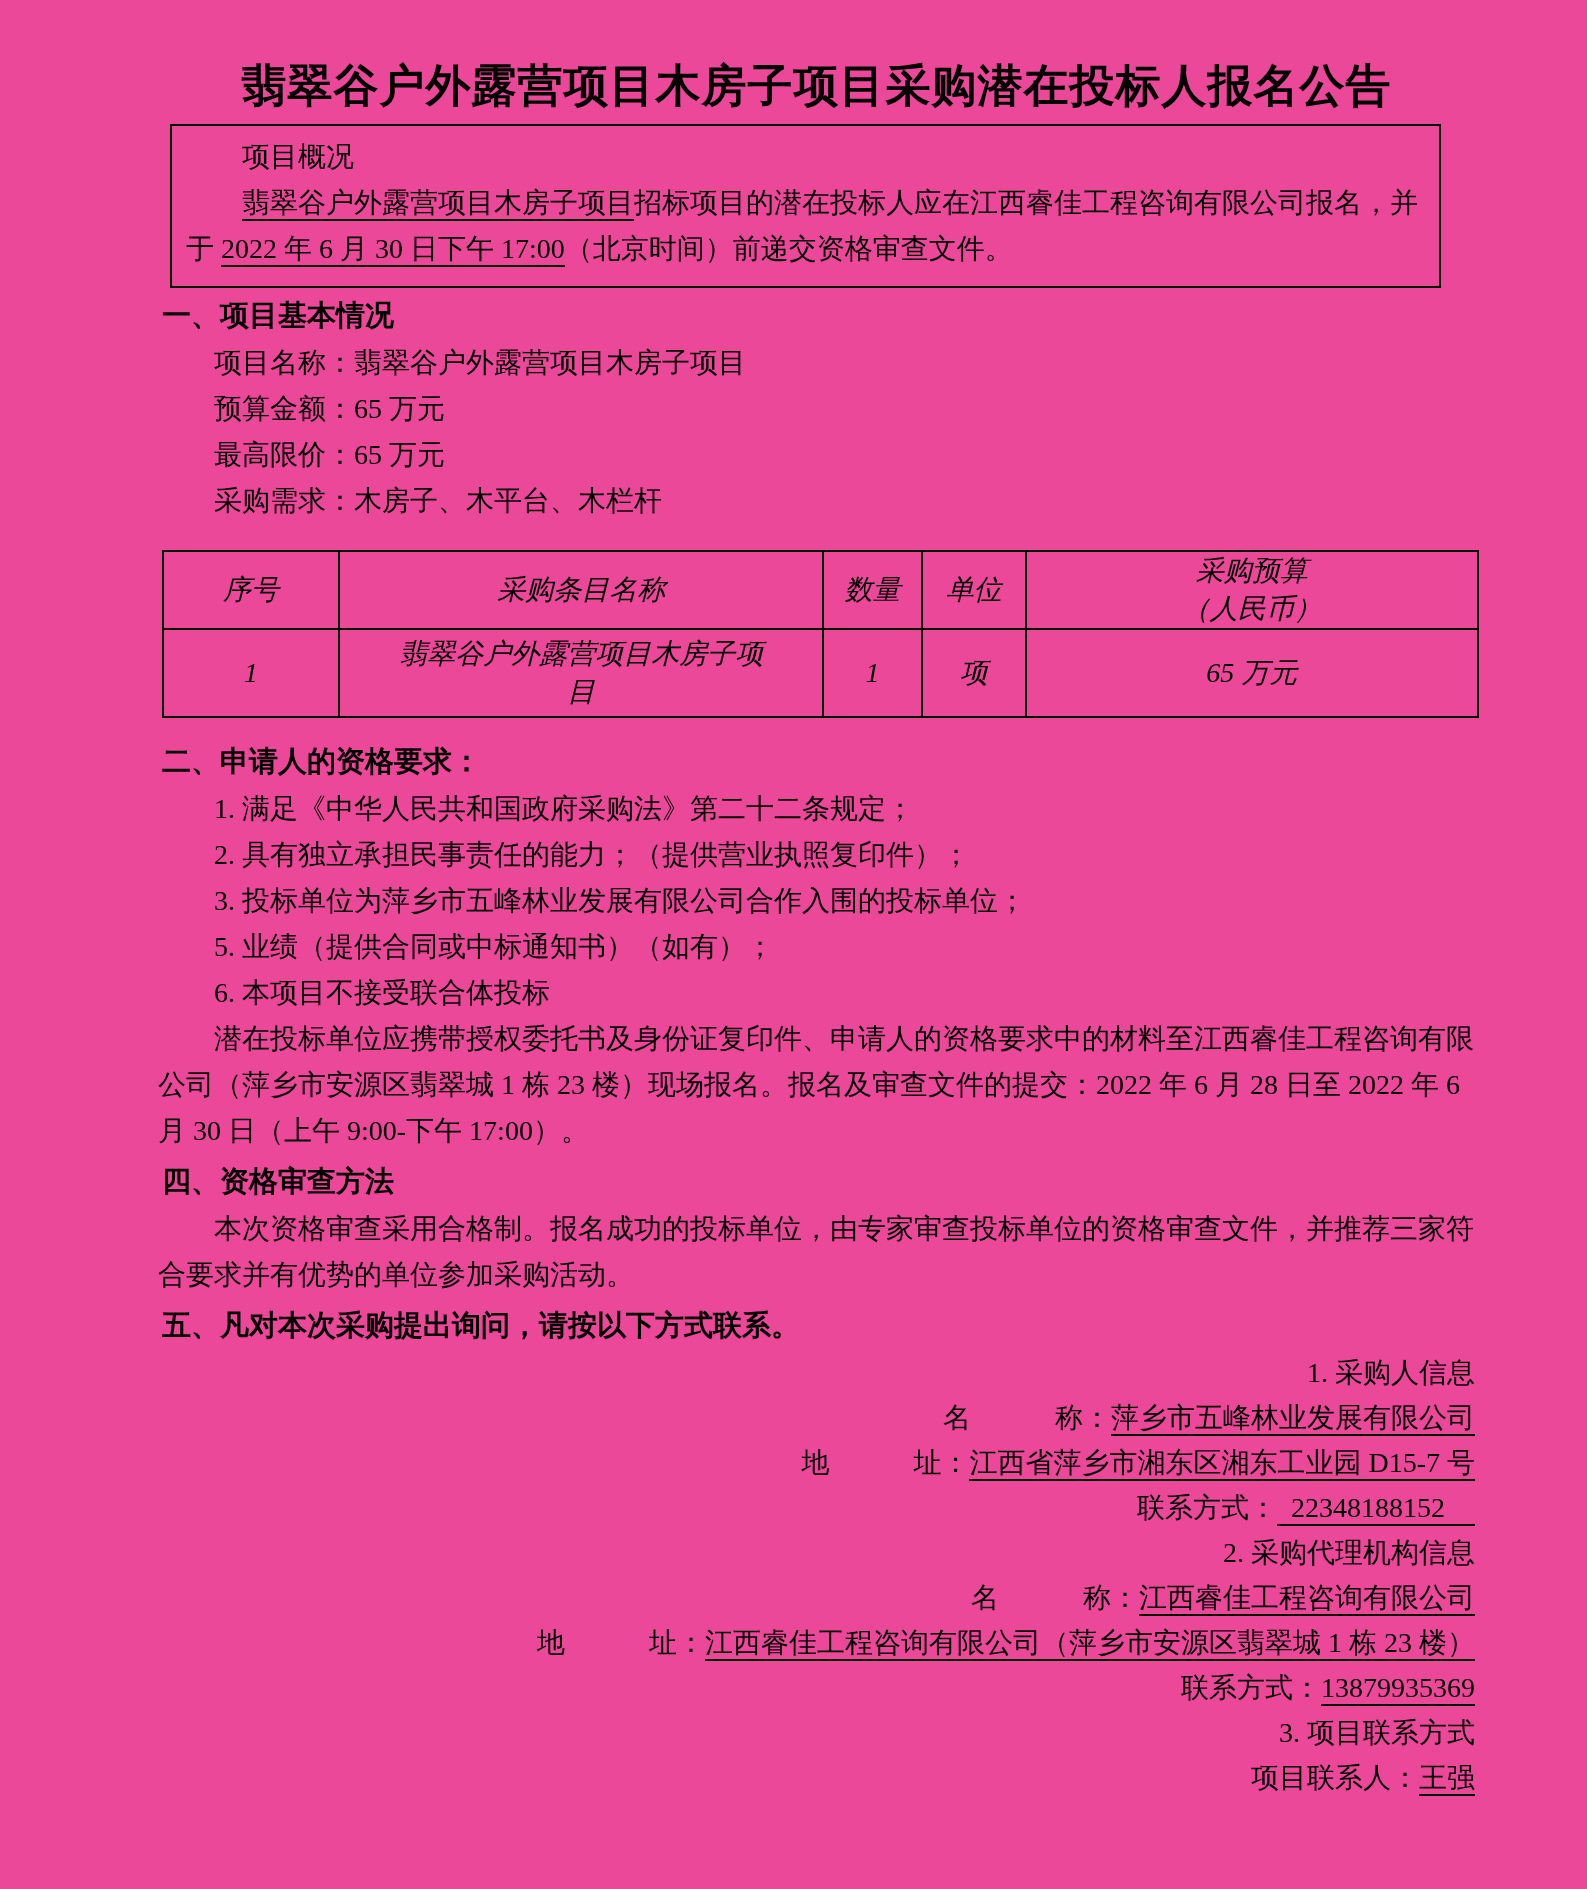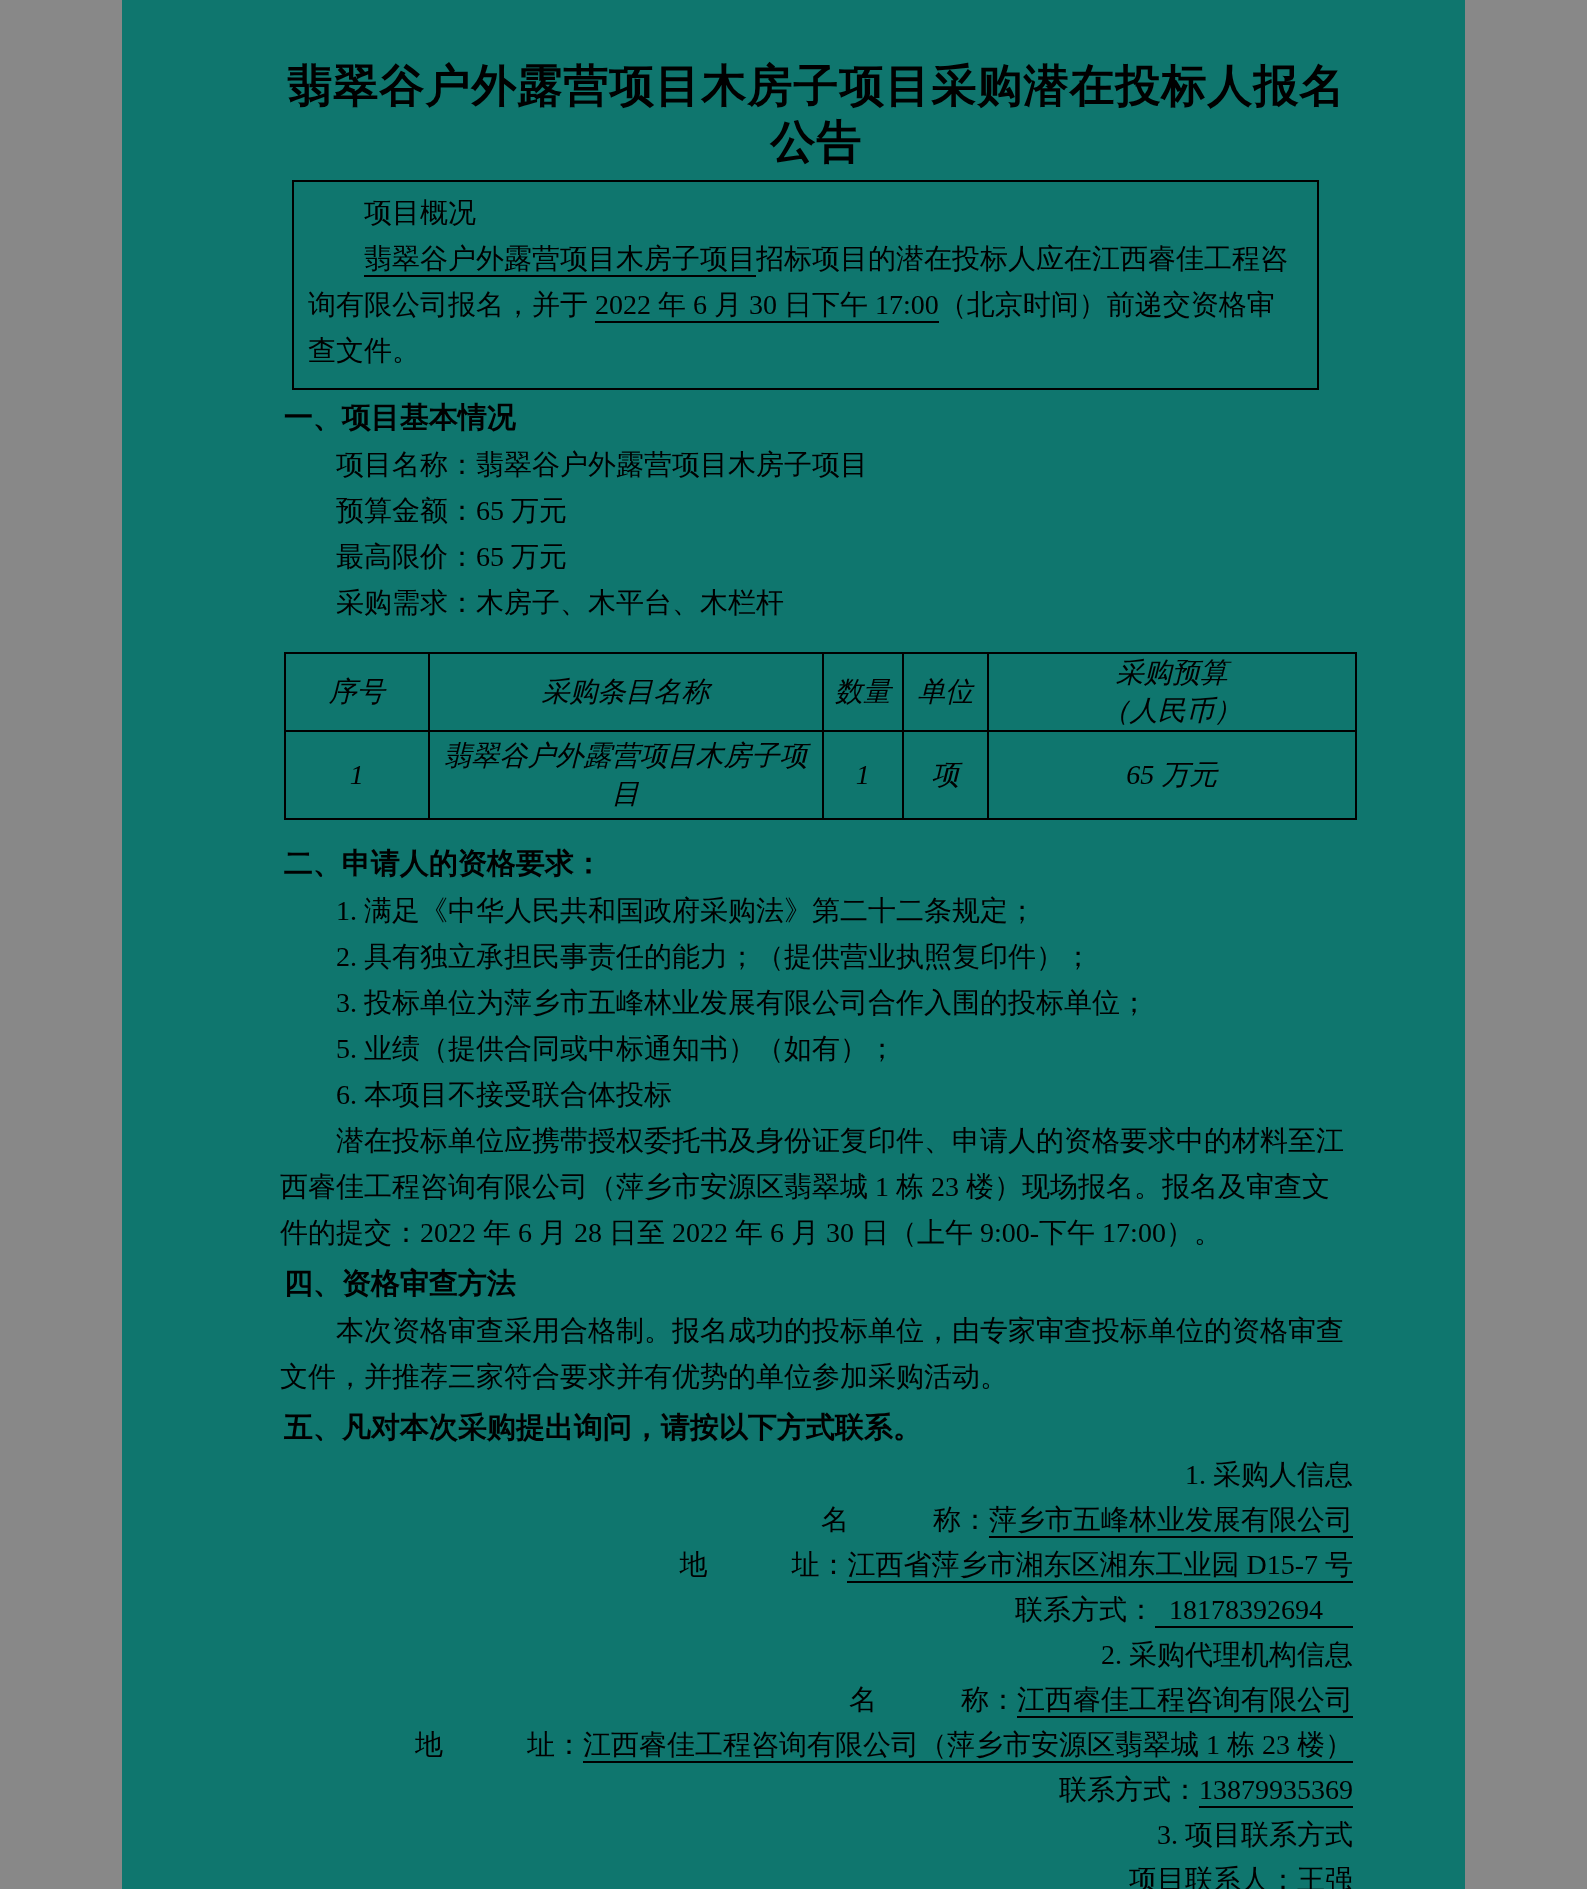--- a/index.html
+++ b/index.html
@@ -1,20 +1,20 @@
 <!DOCTYPE html>
 <html><head>
 <meta charset="utf-8">
 <style>
   html,body { margin:0; padding:0; background:#888; }
   .page {
     position:relative;
-    width:1343px; height:1889px;
+    width:1587px; height:1889px;
     margin:0 auto;
-    background:#0f766e;
+    background:#ec4899;
     color:#000;
     box-sizing:border-box;
     padding:58px 112px 52px 158px;
     overflow:hidden;
     font-family:"Liberation Serif","DejaVu Serif",serif;
     font-size:28px;
     line-height:46px;
   }
   .title {
     margin:0 0 10px 0;
@@ -127,21 +127,21 @@
 
   <h2 class="sec">四、资格审查方法</h2>
   <p class="para">本次资格审查采用合格制。报名成功的投标单位，由专家审查投标单位的资格审查文件，并推荐三家符合要求并有优势的单位参加采购活动。</p>
 
   <h2 class="sec">五、凡对本次采购提出询问，请按以下方式联系。</h2>
 
   <div class="contact-block">
     <p>1. 采购人信息</p>
     <p><span class="lbl">名　　　称：</span><span class="u">萍乡市五峰林业发展有限公司</span></p>
     <p><span class="lbl">地　　　址：</span><span class="u">江西省萍乡市湘东区湘东工业园 D15-7 号</span></p>
-    <p><span class="lbl">联系方式：</span><span class="u u-pad">18178392694</span></p>
+    <p><span class="lbl">联系方式：</span><span class="u u-pad">22348188152</span></p>
   </div>
 
   <div class="contact-block">
     <p>2. 采购代理机构信息</p>
     <p><span class="lbl">名　　　称：</span><span class="u">江西睿佳工程咨询有限公司</span></p>
     <p><span class="lbl">地　　　址：</span><span class="u">江西睿佳工程咨询有限公司（萍乡市安源区翡翠城 1 栋 23 楼）</span></p>
     <p><span class="lbl">联系方式：</span><span class="u">13879935369</span></p>
   </div>
 
   <div class="contact-block">

